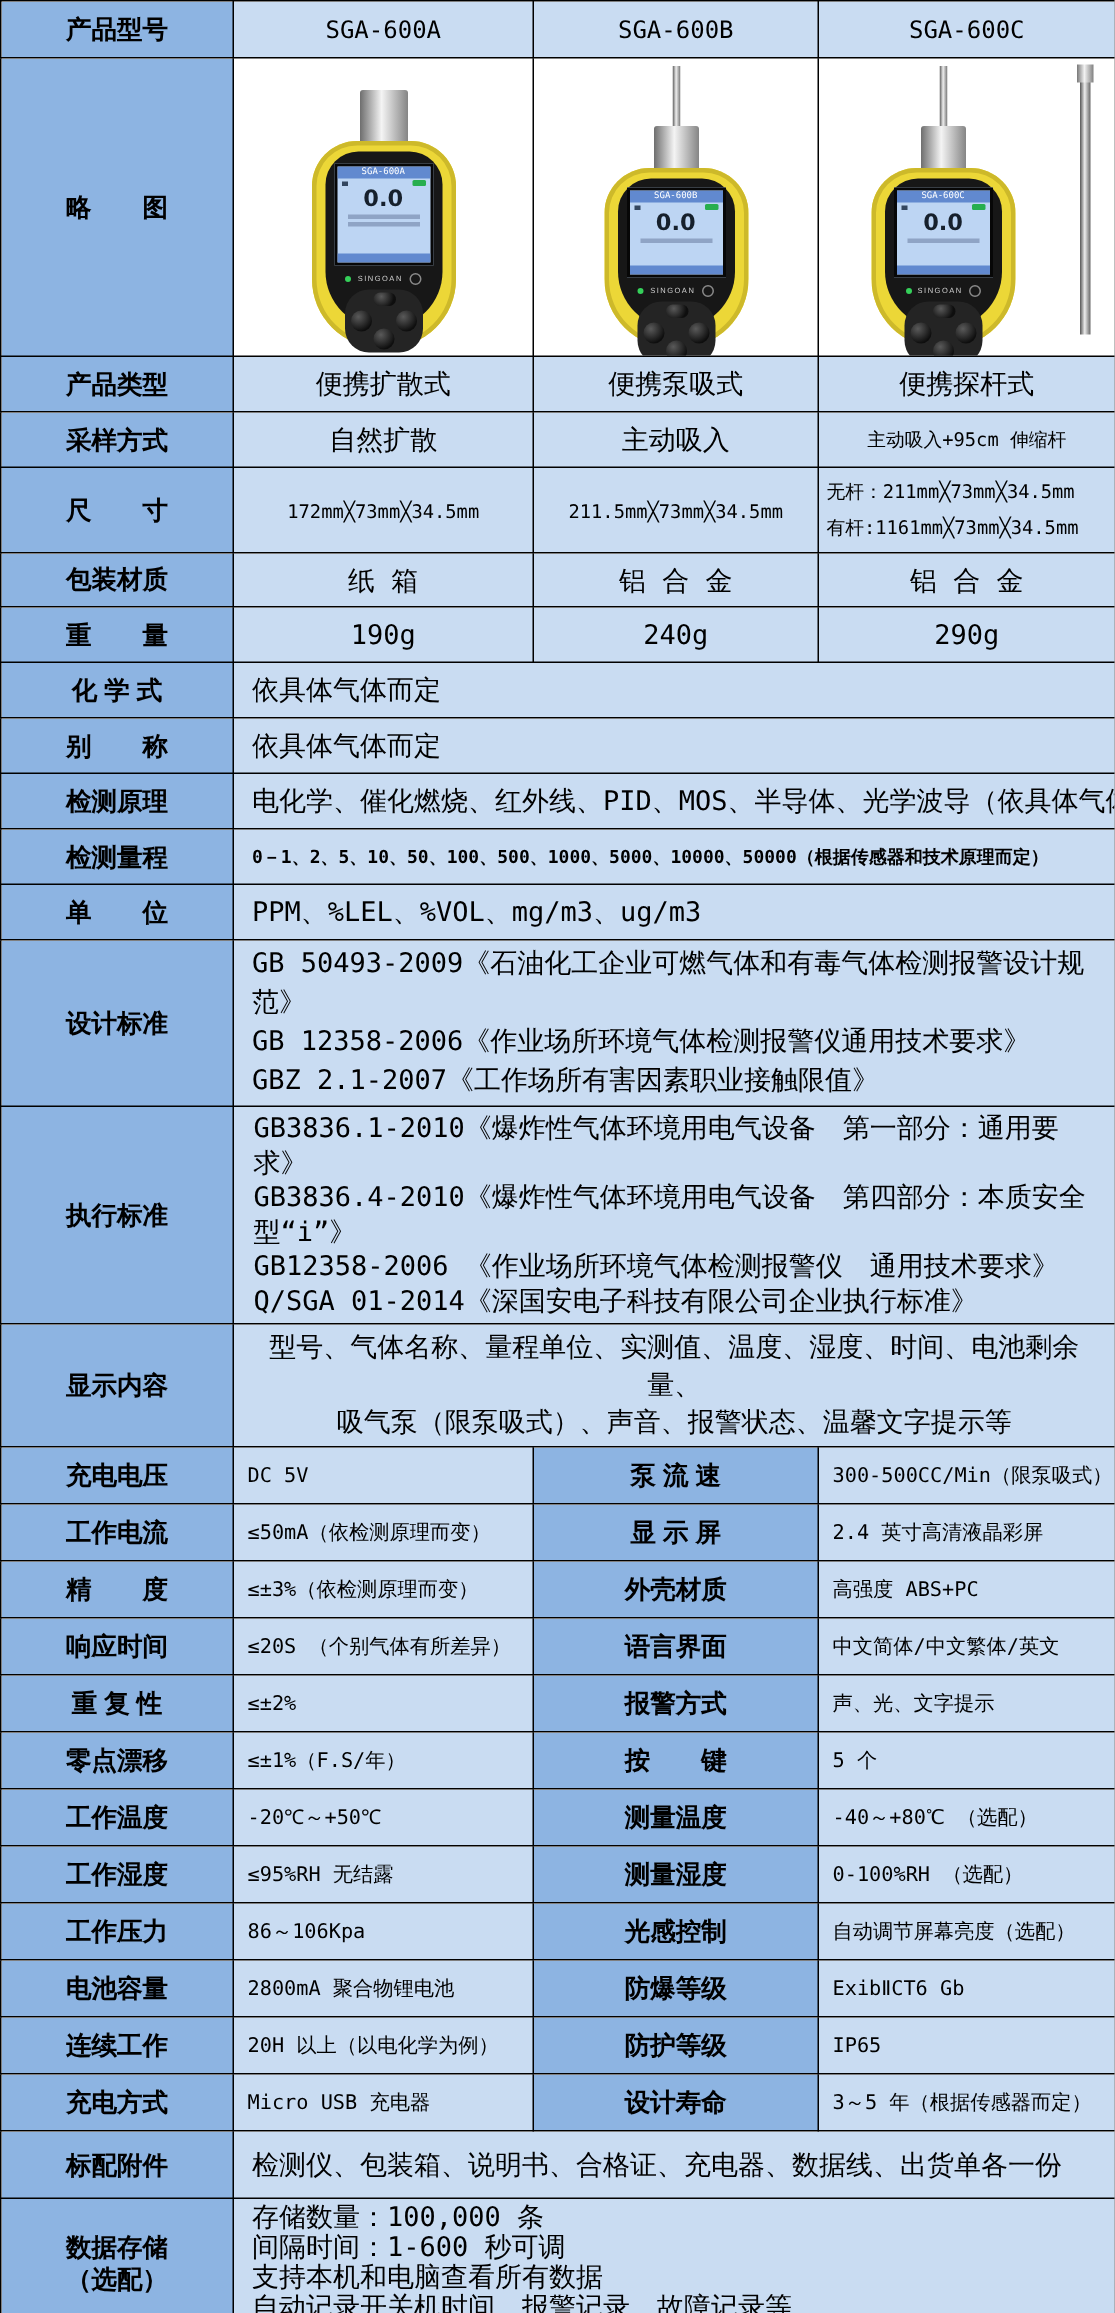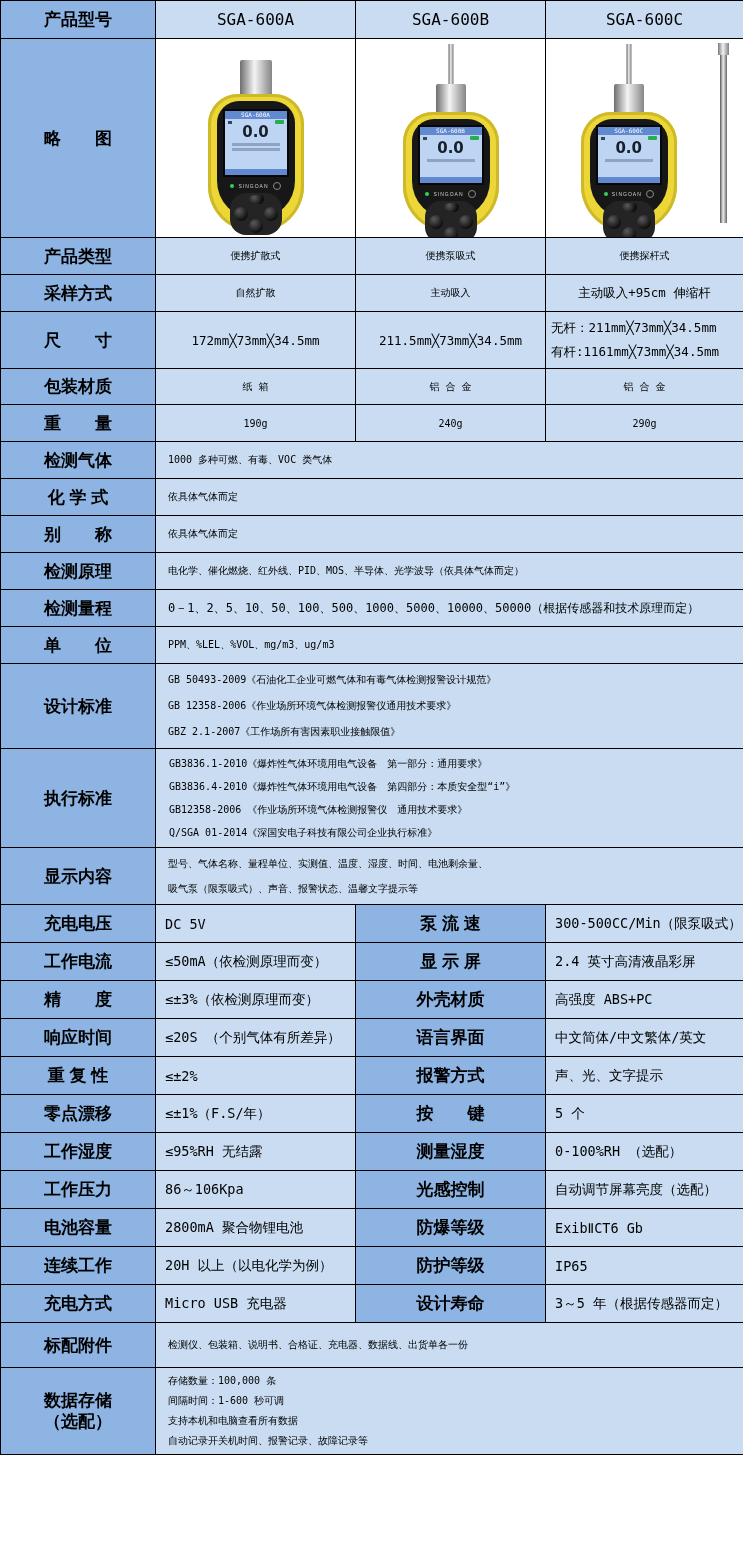--- a/index.html
+++ b/index.html
@@ -1,30 +1,30 @@
 <!DOCTYPE html>
 <html><head>
 <meta charset="utf-8">
 <style>
   html,body{margin:0;padding:0;background:#fff;}
   body{width:743px;font-family:"Liberation Sans","DejaVu Sans",sans-serif;color:#000;}
   table{border-collapse:collapse;table-layout:fixed;width:743px;}
   td{border:1px solid #000;padding:0;overflow:hidden;vertical-align:middle;}
   
   .lbl{background:#8DB4E2;font-weight:bold;text-align:center;font-size:17px;line-height:21px;white-space:pre-line;}
-  .val{background:#C9DCF2;font-family:"DejaVu Sans Mono","Liberation Mono",monospace;font-size:10px;}
+  .val{background:#C9DCF2;font-family:"DejaVu Sans Mono","Liberation Mono",monospace;font-size:18px;}
   .vc{text-align:center;}
   .vl{text-align:left;padding:3px 12px;white-space:nowrap;}
   .pre{white-space:pre-line;}
-  .fs12{font-size:12px;}
+  .fs12{font-size:12px;font-weight:bold;}
   .fs125{font-size:12.5px;}
   .dim3{font-size:12.5px;padding:2px 5px;white-space:pre-line;text-align:left;line-height:24px;}
   .lh26{line-height:26px;}
   .lh23{line-height:23px;padding-left:13px;}
-  .lh25{line-height:25px;}
+  .lh25{line-height:25px;text-align:center;}
   .lh20{line-height:20px;}
   .pv{padding:2px 9px;white-space:nowrap;font-size:13.5px;}
   .model{font-size:16px;text-align:center;}
   
   .h38{height:38px}.h199{height:199px}.h37{height:37px}.h57{height:57px}.h36{height:36px}
   .h80{height:80px}.h93{height:93px}.h53{height:53px}.h45{height:45px}.h82{height:82px}
   
   .sketchCell{background:#fff;vertical-align:top;}
   .devwrap{position:relative;height:186px;}
   .device{position:absolute;left:50%;transform:translateX(-50%);top:5px;width:104px;height:190px;}
@@ -222,24 +222,20 @@
     <td class="val vc">铝 合 金</td>
   </tr>
   <tr class="h37">
     <td class="lbl">重　　量</td>
     <td class="val vc">190g</td>
     <td class="val vc">240g</td>
     <td class="val vc">290g</td>
   </tr>
 
   <tr class="h37">
-    <td class="lbl">检测气体</td>
-    <td class="val vl" colspan="3">1000 多种可燃、有毒、VOC 类气体</td>
-  </tr>
-  <tr class="h37">
     <td class="lbl">化 学 式</td>
     <td class="val vl" colspan="3">依具体气体而定</td>
   </tr>
   <tr class="h37">
     <td class="lbl">别　　称</td>
     <td class="val vl" colspan="3">依具体气体而定</td>
   </tr>
   <tr class="h37">
     <td class="lbl">检测原理</td>
     <td class="val vl" colspan="3">电化学、催化燃烧、红外线、PID、MOS、半导体、光学波导（依具体气体而定）</td>
@@ -299,20 +295,26 @@
     <td class="lbl">重 复 性</td>
     <td class="val pv">≤±2%</td>
     <td class="lbl">报警方式</td>
     <td class="val pv">声、光、文字提示</td>
   </tr>
   <tr class="h38">
     <td class="lbl">零点漂移</td>
     <td class="val pv">≤±1%（F.S/年）</td>
     <td class="lbl">按　　键</td>
     <td class="val pv">5 个</td>
+  </tr>
+  <tr class="h38">
+    <td class="lbl">工作温度</td>
+    <td class="val pv">-20℃～+50℃</td>
+    <td class="lbl">测量温度</td>
+    <td class="val pv">-40～+80℃ （选配）</td>
   </tr>
   <tr class="h38">
     <td class="lbl">工作湿度</td>
     <td class="val pv">≤95%RH 无结露</td>
     <td class="lbl">测量湿度</td>
     <td class="val pv">0-100%RH （选配）</td>
   </tr>
   <tr class="h38">
     <td class="lbl">工作压力</td>
     <td class="val pv">86～106Kpa</td>

